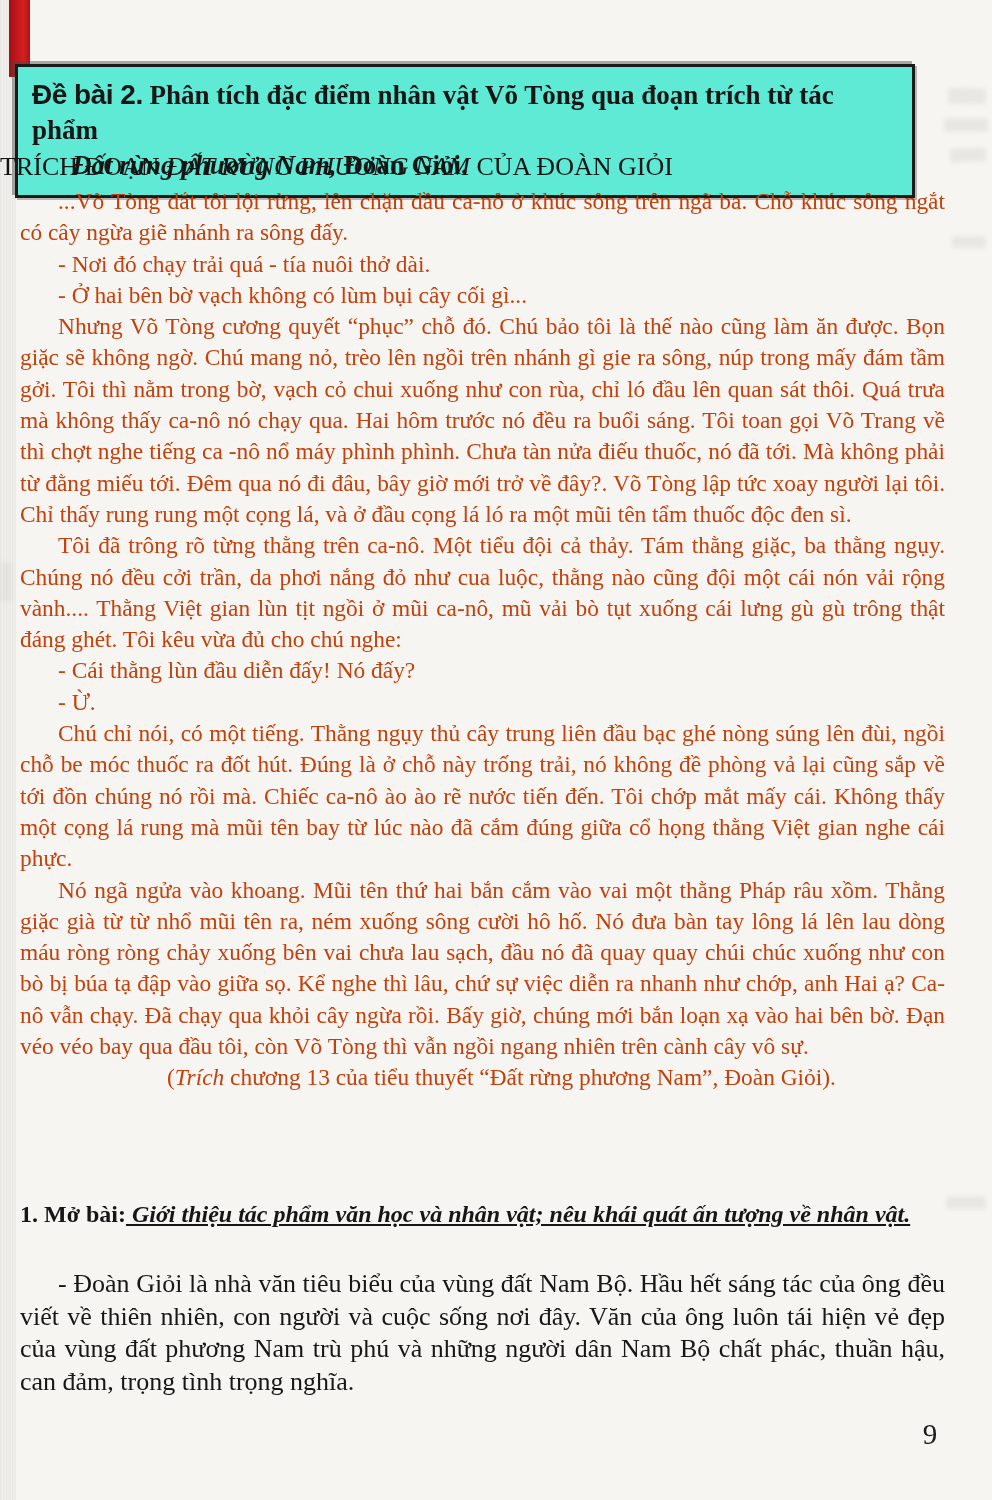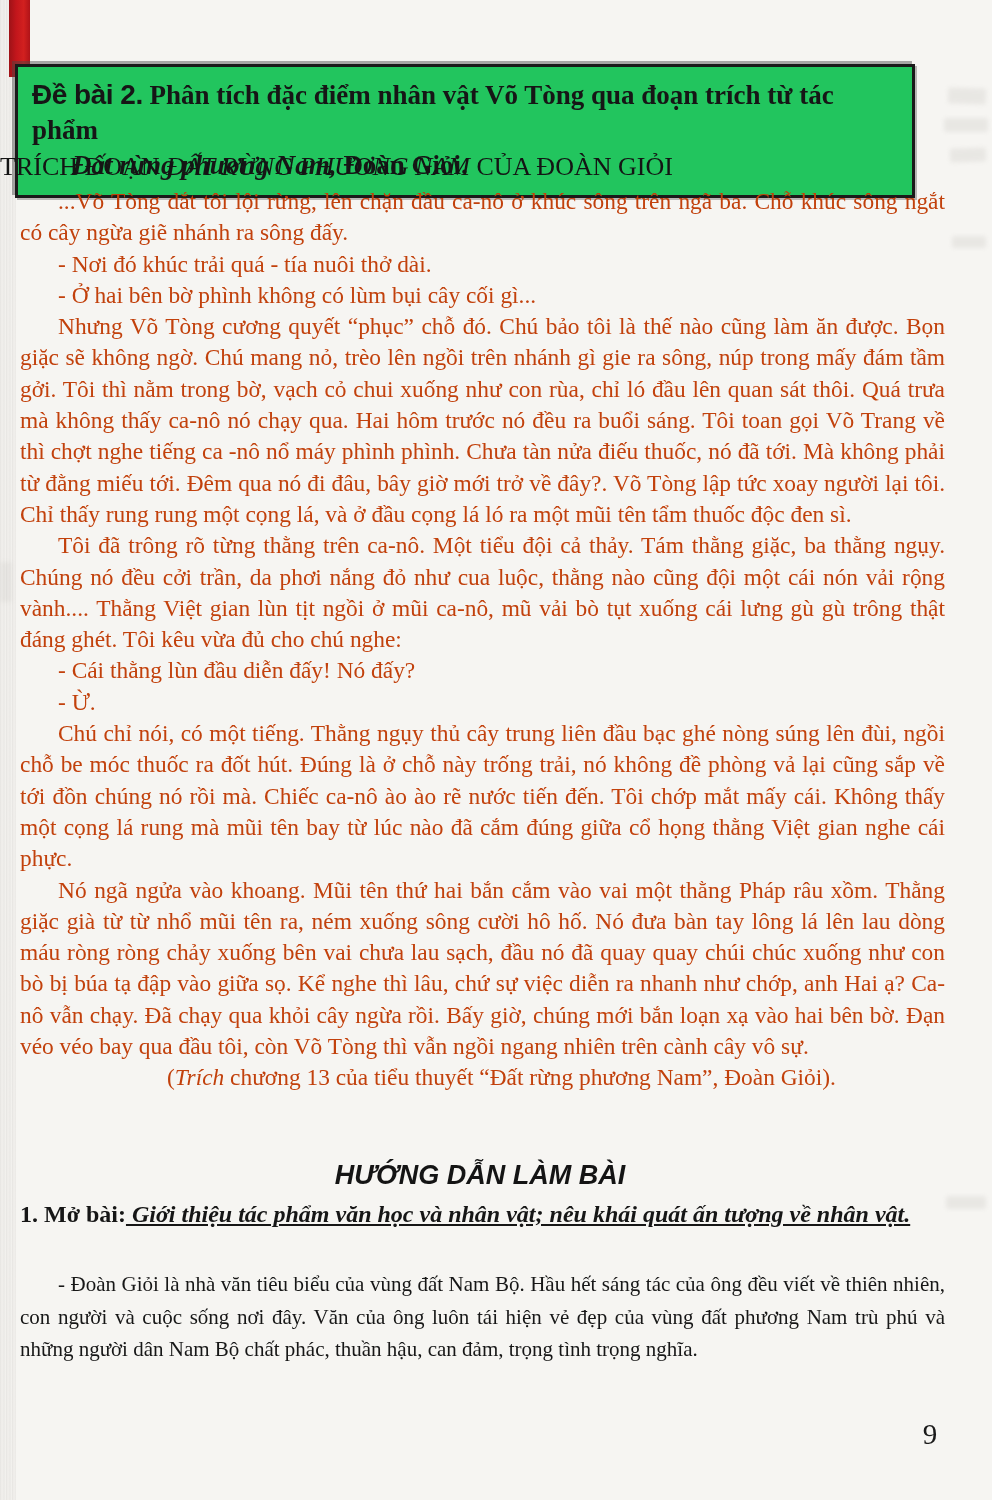--- a/index.html
+++ b/index.html
@@ -22,21 +22,21 @@
 
   .red-corner{
     position:absolute;left:9px;top:0;width:21px;height:77px;
     background:linear-gradient(90deg,#9e1217 0%,#c3161c 35%,#d2201f 70%,#b01318 100%);
   }
 
   .prompt-box{
     position:absolute;left:15px;top:64px;width:900px;
     border:3px solid #1a1a1a;
     box-shadow:-3px -3px 0 0 rgba(70,70,70,.45), 2px 2px 0 0 rgba(70,70,70,.35);
-    background:#22c55e;
+    background:#5eead4;
     padding:10px 12px 12px 14px;
     box-sizing:border-box;
   }
   .prompt-line1{font-size:27px;line-height:35px;font-weight:bold;}
   .prompt-label{
     font-family:"Liberation Sans","DejaVu Sans",sans-serif;
     font-weight:bold;font-size:28px;letter-spacing:-0.5px;
   }
   .prompt-line2{font-size:27px;line-height:35px;font-weight:bold;padding-left:40px;}
   .italic{font-style:italic;}
@@ -62,21 +62,21 @@
   }
   .mo-bai{
     position:absolute;left:20px;top:1198px;width:925px;
     font-size:24px;line-height:33px;text-align:justify;
     padding-left:68px;text-indent:-68px;box-sizing:border-box;
   }
   .mo-bai .label{font-weight:bold;margin-top:36px;}
   .mo-bai .guide-italic{font-weight:bold;font-style:italic;text-decoration:underline;}
   .intro-para{
     position:absolute;left:20px;top:1268px;width:925px;
-    font-size:21px;line-height:32.6px;text-align:justify;
+    font-size:26px;line-height:32.6px;text-align:justify;
     text-indent:38px;color:#171717;
   }
   .page-number{
     position:absolute;left:905px;top:1418px;width:50px;
     font-size:29px;color:#1a1a1a;text-align:center;
   }
 
   
   .ghost{position:absolute;background:#9a968f;opacity:.14;filter:blur(2px);border-radius:2px;}
   .g1{left:948px;top:88px;width:38px;height:16px;transform:rotate(2deg);}
@@ -104,32 +104,31 @@
       <span>Đoàn Giỏi.</span>
     </div>
   </div>
 
   <div class="excerpt-heading">
     <span>TRÍCH ĐOẠN </span><span class="italic">ĐẤT RỪNG PHƯƠNG NAM</span><span> CỦA ĐOÀN GIỎI</span>
   </div>
 
   <div class="excerpt">
     <p>...Võ Tòng dắt tôi lội rừng, lên chặn đầu ca-nô ở khúc sông trên ngã ba. Chỗ khúc sông ngắt có cây ngừa giẽ nhánh ra sông đấy.</p>
-    <p>- Nơi đó khúc trải quá - tía nuôi thở dài.</p>
-    <p>- Ở hai bên bờ phình không có lùm bụi cây cối gì...</p>
+    <p>- Nơi đó chạy trải quá - tía nuôi thở dài.</p>
+    <p>- Ở hai bên bờ vạch không có lùm bụi cây cối gì...</p>
     <p>Nhưng Võ Tòng cương quyết “phục” chỗ đó. Chú bảo tôi là thế nào cũng làm ăn được. Bọn giặc sẽ không ngờ. Chú mang nỏ, trèo lên ngồi trên nhánh gì gie ra sông, núp trong mấy đám tầm gởi. Tôi thì nằm trong bờ, vạch cỏ chui xuống như con rùa, chỉ ló đầu lên quan sát thôi. Quá trưa mà không thấy ca-nô nó chạy qua. Hai hôm trước nó đều ra buổi sáng. Tôi toan gọi Võ Trang về thì chợt nghe tiếng ca -nô nổ máy phình phình. Chưa tàn nửa điếu thuốc, nó đã tới. Mà không phải từ đằng miếu tới. Đêm qua nó đi đâu, bây giờ mới trở về đây?. Võ Tòng lập tức xoay người lại tôi. Chỉ thấy rung rung một cọng lá, và ở đầu cọng lá ló ra một mũi tên tẩm thuốc độc đen sì.</p>
     <p>Tôi đã trông rõ từng thằng trên ca-nô. Một tiểu đội cả thảy. Tám thằng giặc, ba thằng ngụy. Chúng nó đều cởi trần, da phơi nắng đỏ như cua luộc, thằng nào cũng đội một cái nón vải rộng vành.... Thằng Việt gian lùn tịt ngồi ở mũi ca-nô, mũ vải bò tụt xuống cái lưng gù gù trông thật đáng ghét. Tôi kêu vừa đủ cho chú nghe:</p>
     <p>- Cái thằng lùn đầu diễn đấy! Nó đấy?</p>
     <p>- Ừ.</p>
     <p>Chú chỉ nói, có một tiếng. Thằng ngụy thủ cây trung liên đầu bạc ghé nòng súng lên đùi, ngồi chỗ be móc thuốc ra đốt hút. Đúng là ở chỗ này trống trải, nó không đề phòng vả lại cũng sắp về tới đồn chúng nó rồi mà. Chiếc ca-nô ào ào rẽ nước tiến đến. Tôi chớp mắt mấy cái. Không thấy một cọng lá rung mà mũi tên bay từ lúc nào đã cắm đúng giữa cổ họng thằng Việt gian nghe cái phực.</p>
     <p>Nó ngã ngửa vào khoang. Mũi tên thứ hai bắn cắm vào vai một thằng Pháp râu xồm. Thằng giặc già từ từ nhổ mũi tên ra, ném xuống sông cười hô hố. Nó đưa bàn tay lông lá lên lau dòng máu ròng ròng chảy xuống bên vai chưa lau sạch, đầu nó đã quay quay chúi chúc xuống như con bò bị búa tạ đập vào giữa sọ. Kể nghe thì lâu, chứ sự việc diễn ra nhanh như chớp, anh Hai ạ? Ca-nô vẫn chạy. Đã chạy qua khỏi cây ngừa rồi. Bấy giờ, chúng mới bắn loạn xạ vào hai bên bờ. Đạn véo véo bay qua đầu tôi, còn Võ Tòng thì vẫn ngồi ngang nhiên trên cành cây vô sự.</p>
     <p class="attribution"><span>(</span><span class="italic">Trích</span><span> chương 13 của tiểu thuyết “Đất rừng phương Nam”, Đoàn Giỏi).</span></p>
   </div>
 
-  <div class="guide-heading">HƯỚNG DẪN LÀM BÀI</div>
 
   <div class="mo-bai">
     <span class="label">1. Mở bài:</span><span class="guide-italic"> Giới thiệu tác phẩm văn học và nhân vật; nêu khái quát ấn tượng về nhân vật.</span>
   </div>
 
   <div class="intro-para">- Đoàn Giỏi là nhà văn tiêu biểu của vùng đất Nam Bộ. Hầu hết sáng tác của ông đều viết về thiên nhiên, con người và cuộc sống nơi đây. Văn của ông luôn tái hiện vẻ đẹp của vùng đất phương Nam trù phú và những người dân Nam Bộ chất phác, thuần hậu, can đảm, trọng tình trọng nghĩa.</div>
 
   <div class="page-number">9</div>
 
   <div class="ghost g1"></div>

